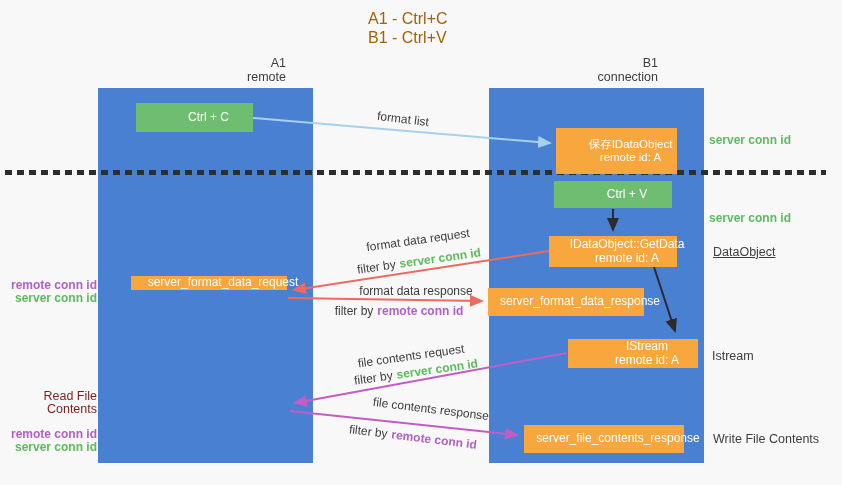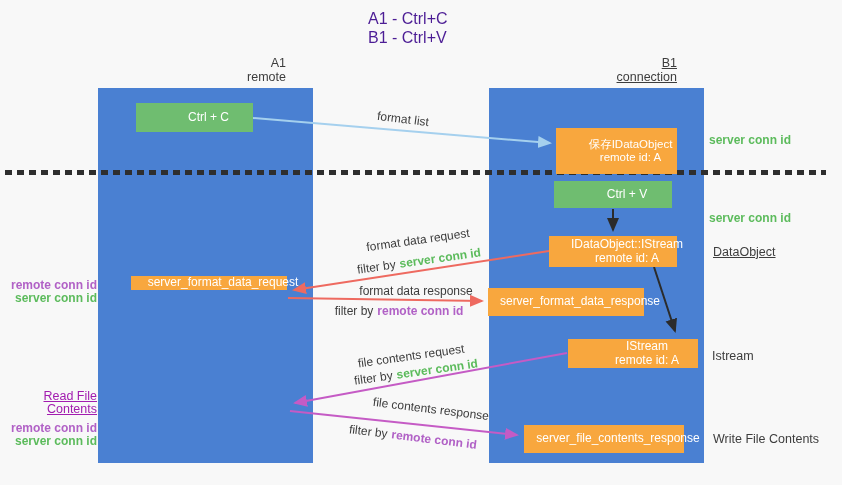--- a/index.html
+++ b/index.html
@@ -1,20 +1,20 @@
 <!DOCTYPE html>
 <html><head>
 <meta charset="utf-8">
 <style>
   * { margin:0; padding:0; box-sizing:border-box; }
   html,body { background:#f8f8f8; }
   body { font-family:"Liberation Sans","DejaVu Sans",sans-serif; }
   #canvas { position:relative; width:842px; height:485px; background:#f8f8f8; overflow:hidden; }
 
-  .title-block { position:absolute; left:368px; top:9px; font-size:16px; line-height:19px; color:#4c1d95; }
+  .title-block { position:absolute; left:368px; top:9px; font-size:16px; line-height:19px; color:#a16207; }
   .lane-header { position:absolute; top:56px; width:160px; text-align:right; font-size:12.5px; line-height:14px; color:#3d3d3d; }
   .lane { position:absolute; top:88px; width:215px; height:375px; background:#4a80d2; }
   #lane-left  { left:98px; }
   #lane-right { left:489px; }
 
   .dotted-line { position:absolute; left:5px; top:170px; width:821px; height:5px;
     background:repeating-linear-gradient(to right,#2e2e2e 0 7px,transparent 7px 12px); }
 
   .node { position:absolute; display:flex; flex-direction:column; align-items:center; justify-content:center;
     color:#ffffff; font-size:12px; line-height:13.5px; text-align:center;padding-left:28px; }
@@ -23,39 +23,39 @@
 
   .edge-label { position:absolute; white-space:nowrap; font-size:12px; color:#3d3d3d;
     transform:translate(-50%,-50%); }
   .edge-label .pre { margin-right:4px; }
   .id-green  { color:#5cbb5c; font-weight:bold; }
   .id-purple { color:#b161c6; font-weight:bold; }
 
   .side-label { position:absolute; white-space:nowrap; font-size:12.5px; color:#3d3d3d; }
   .side-label.green  { color:#5cbb5c; font-weight:bold; font-size:12px; }
   .left-stack { position:absolute; left:0; width:97px; text-align:right; font-size:12px; line-height:13px; }
-  .left-stack .dark { color:#a21caf; font-size:12.5px; margin-bottom:6px;text-decoration:underline; }
+  .left-stack .dark { color:#7f1d1d; font-size:12.5px; margin-bottom:12px; }
 
   svg.arrows { position:absolute; left:0; top:0; width:842px; height:485px; pointer-events:none; }
 </style>
 </head>
 <body>
 
 <div id="canvas">
 
   <div class="title-block">
     <div>A1 - Ctrl+C</div>
     <div>B1 - Ctrl+V</div>
   </div>
 
   <div class="lane-header" style="left:126px;">
     <div>A1</div>
     <div>remote</div>
   </div>
-  <div class="lane-header" style="left:517px;text-decoration:underline;">
+  <div class="lane-header" style="left:498px;">
     <div>B1</div>
     <div>connection</div>
   </div>
 
   <div class="lane" id="lane-left"></div>
   <div class="lane" id="lane-right"></div>
 
   <div class="dotted-line"></div>
 
   <svg class="arrows" viewBox="0 0 842 485">
@@ -89,21 +89,21 @@
   <div class="node orange" style="left:556px; top:128px; width:121px; height:46px; font-size:11.5px;">
     <div>保存IDataObject</div>
     <div>remote id: A</div>
   </div>
 
   <div class="node green" style="left:554px; top:181px; width:118px; height:27px;">
     <div>Ctrl + V</div>
   </div>
 
   <div class="node orange" style="left:549px; top:236px; width:128px; height:31px;">
-    <div>IDataObject::IStream</div>
+    <div>IDataObject::GetData</div>
     <div>remote id: A</div>
   </div>
 
   <div class="node orange" style="left:131px; top:276px; width:156px; height:14px;">
     <div>server_format_data_request</div>
   </div>
 
   <div class="node orange" style="left:488px; top:288px; width:156px; height:28px;">
     <div>server_format_data_response</div>
   </div>

